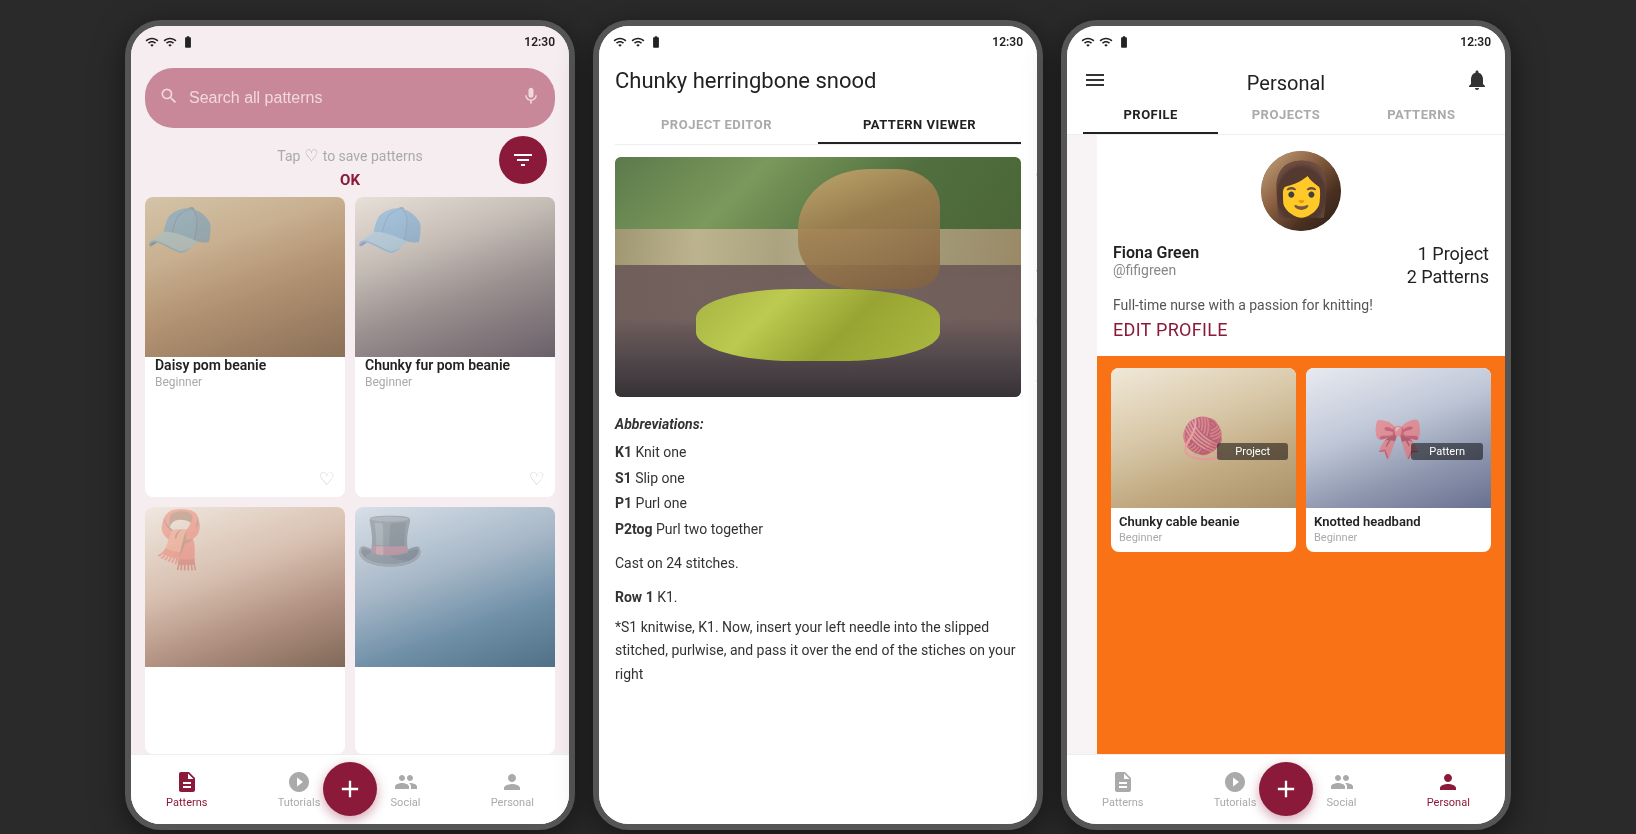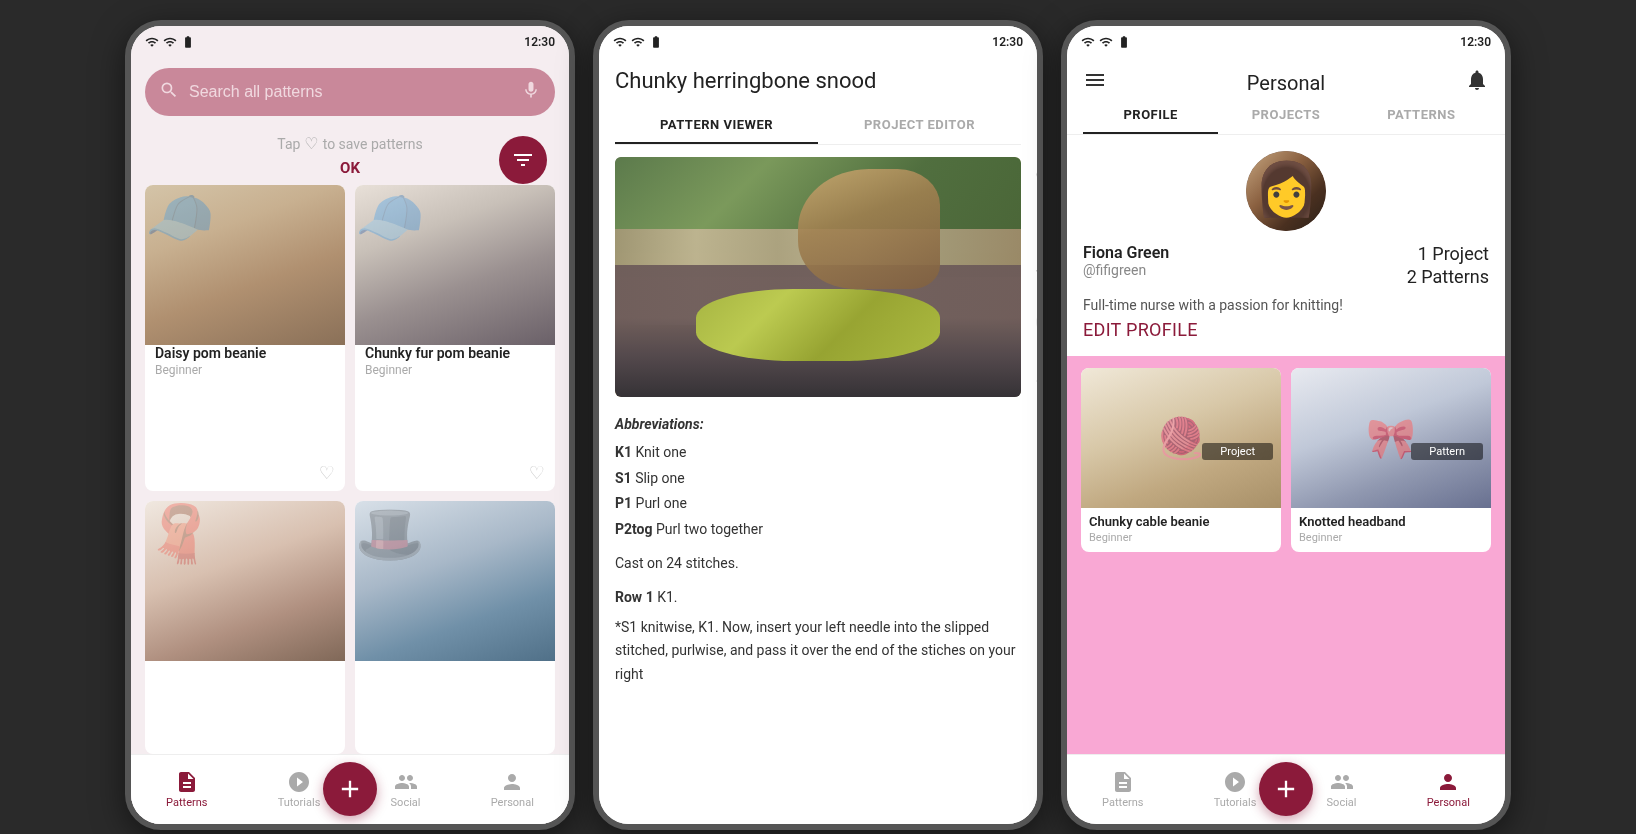--- a/index.html
+++ b/index.html
@@ -44,21 +44,21 @@
     .status-bar .time { margin-left: auto; }
     .status-icons { display: flex; align-items: center; gap: 4px; }
     .status-icons svg { width: 14px; height: 14px; }
 
     
     .screen1-bg { background: #f5edf0; }
     .search-bar {
       background: #c9889a;
       margin: 10px 14px 10px 14px;
       border-radius: 28px;
-      height: 48px;
+      height: 60px;
       display: flex;
       align-items: center;
       padding: 0 14px;
       gap: 10px;
     }
     .search-bar input {
       background: transparent;
       border: none;
       outline: none;
       flex: 1;
@@ -425,21 +425,22 @@
     
     .s2-scroll {
       flex: 1;
       overflow-y: auto;
       background: #fff;
     }
 
     .s3-scroll {
       flex: 1;
       overflow-y: auto;
-      background: #f9a8d4;
+      background: #f97316;
+      margin-left: 30px;
     }
   </style>
 </head>
 <body>
 
 <div class="phone-frame">
 
   <div class="status-bar screen1-bg">
     <div class="status-icons">
 
@@ -574,22 +575,22 @@
       <svg width="14" height="14" viewBox="0 0 24 24" fill="#222">
           <path d="M15.67 4H14V2h-4v2H8.33C7.6 4 7 4.6 7 5.33v15.33C7 21.4 7.6 22 8.33 22h7.33c.74 0 1.34-.6 1.34-1.33V5.33C17 4.6 16.4 4 15.67 4z"></path>
         </svg>
     </div>
     <span class="time">12:30</span>
   </div>
 
   <div class="pattern-header">
     <div class="pattern-title">Chunky herringbone snood</div>
     <div class="tab-bar">
+      <div class="tab-item">PROJECT EDITOR</div>
       <div class="tab-item active">PATTERN VIEWER</div>
-      <div class="tab-item">PROJECT EDITOR</div>
     </div>
   </div>
 
   <div class="s2-scroll">
     <div style="position:relative; margin: 12px 16px 0 16px;">
 
       <div class="snood-visual">
 
         <div style="position:absolute;top:0;left:0;right:0;height:50%;background:linear-gradient(135deg,#5a7a4a 0%,#7a9a5a 30%,#4a6a3a 60%,#3a5a2a 100%);opacity:0.9;border-radius:6px 6px 0 0;"></div>
 

